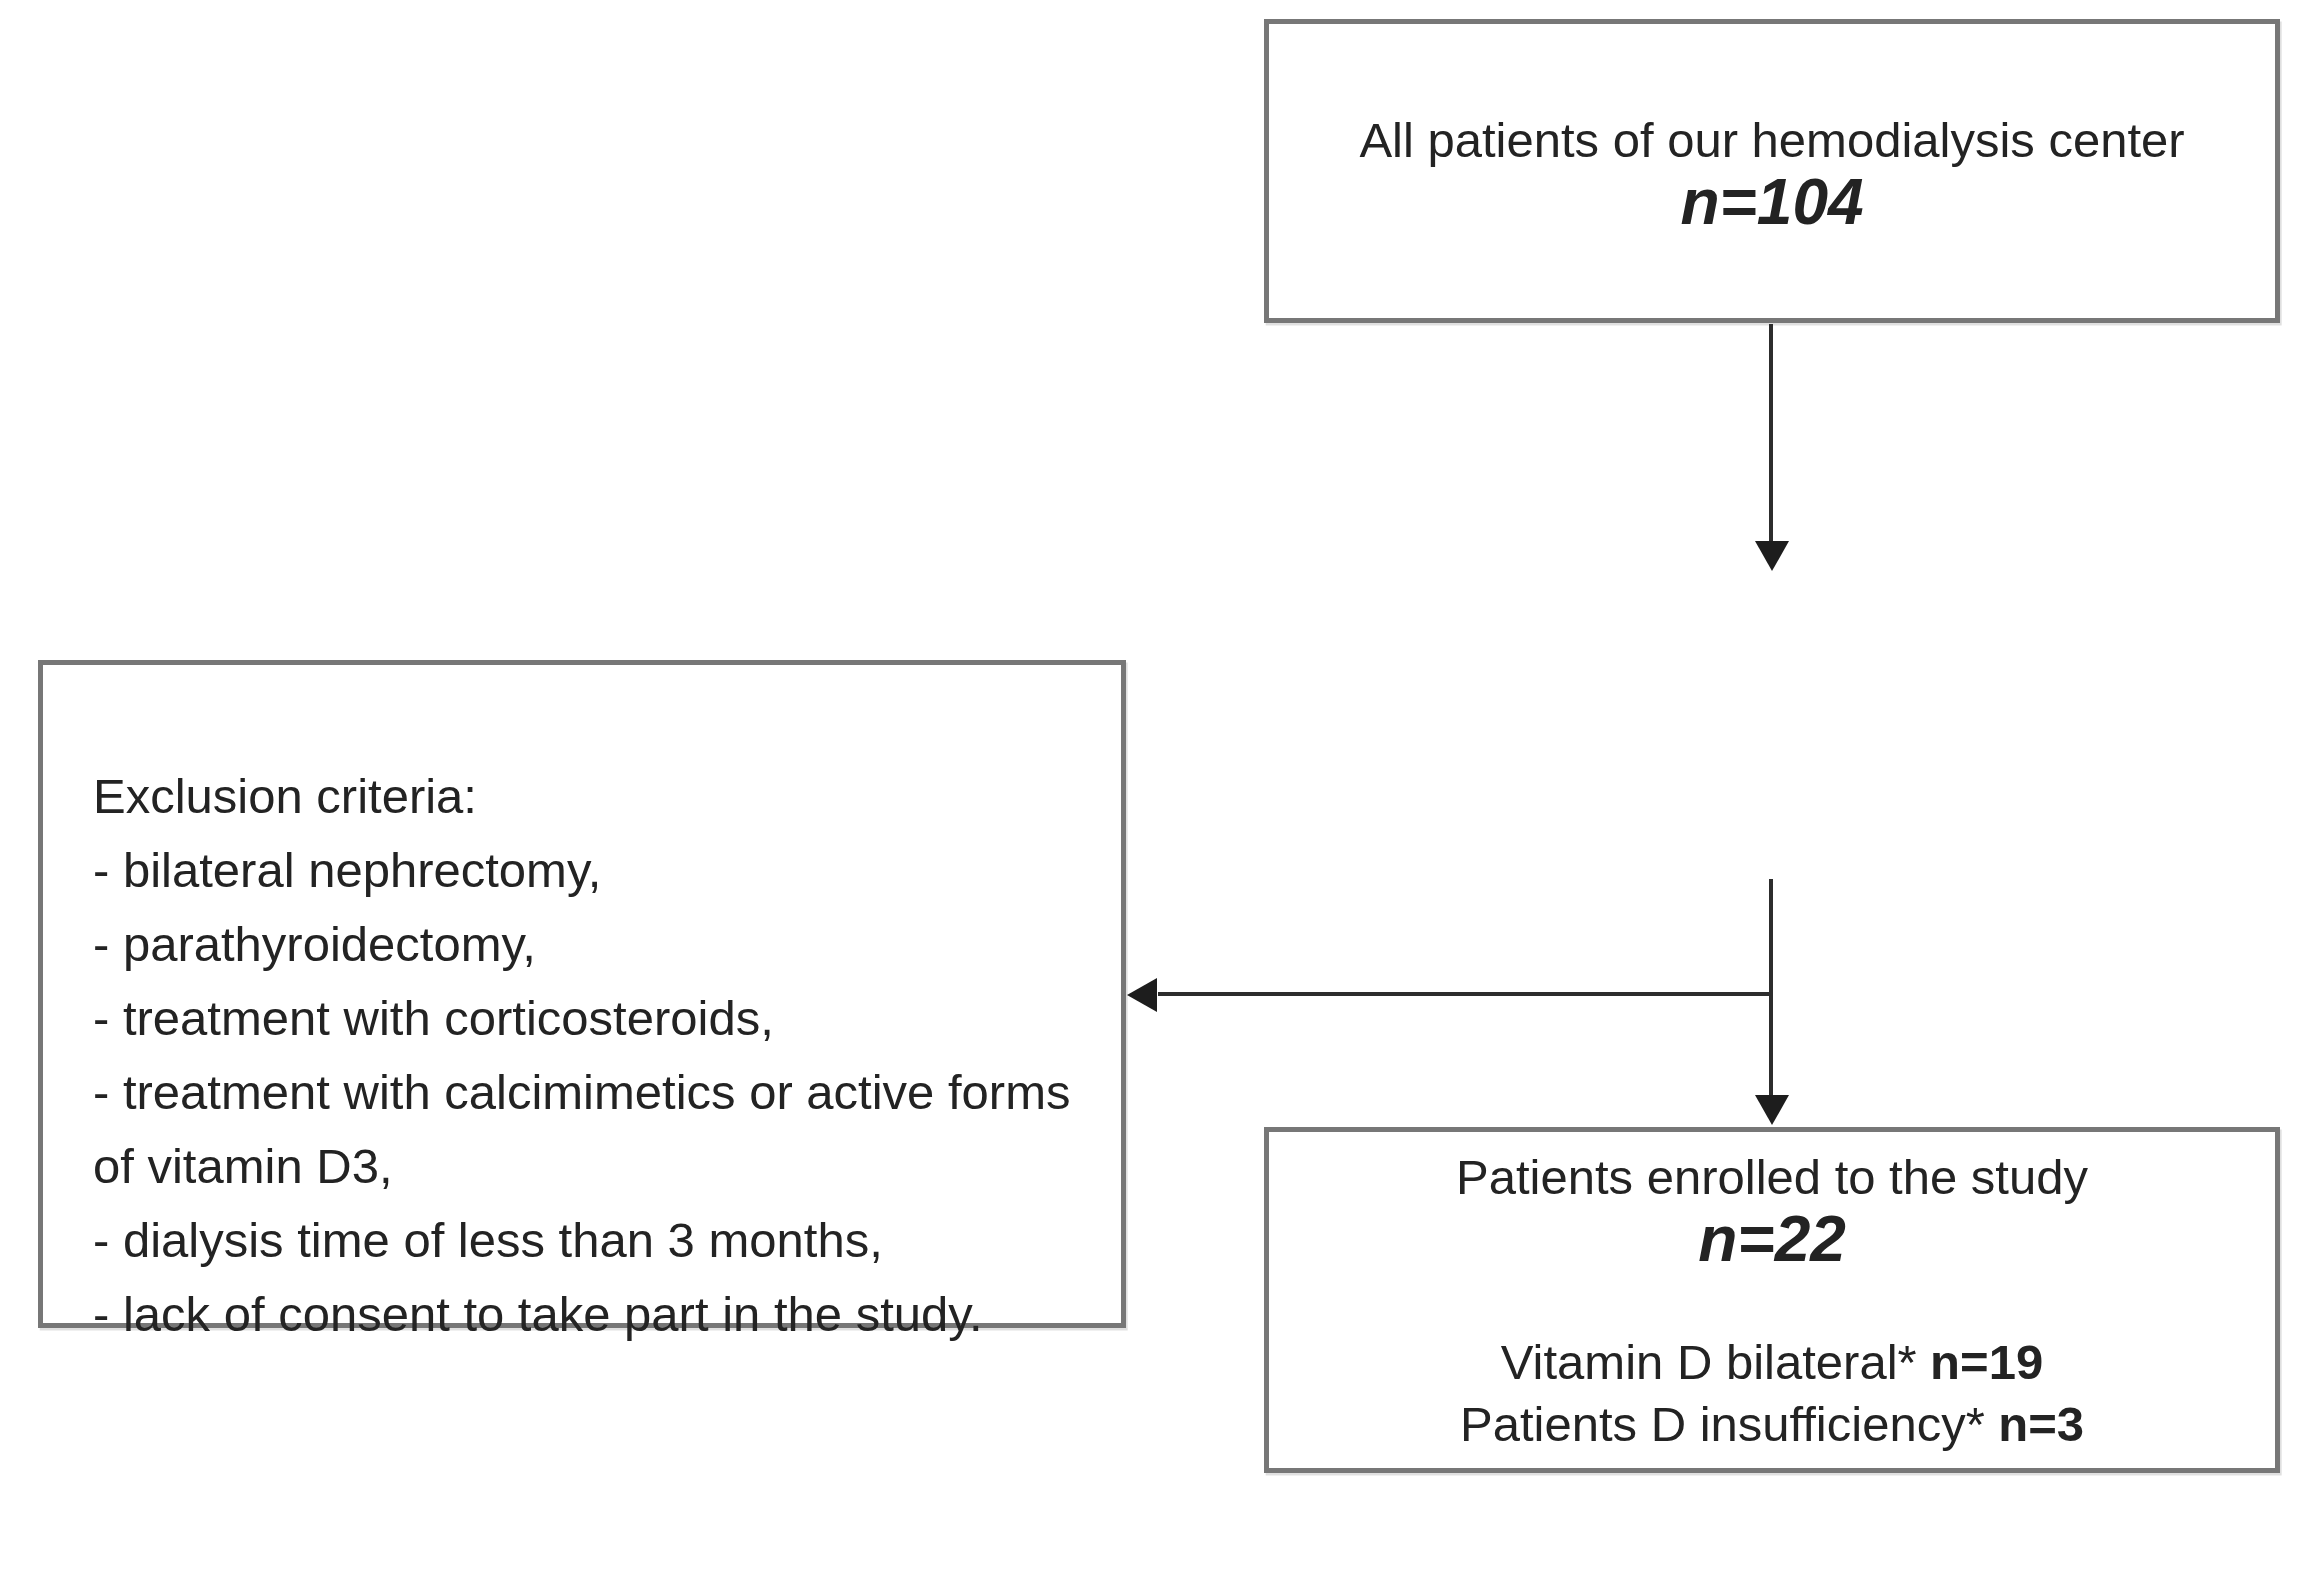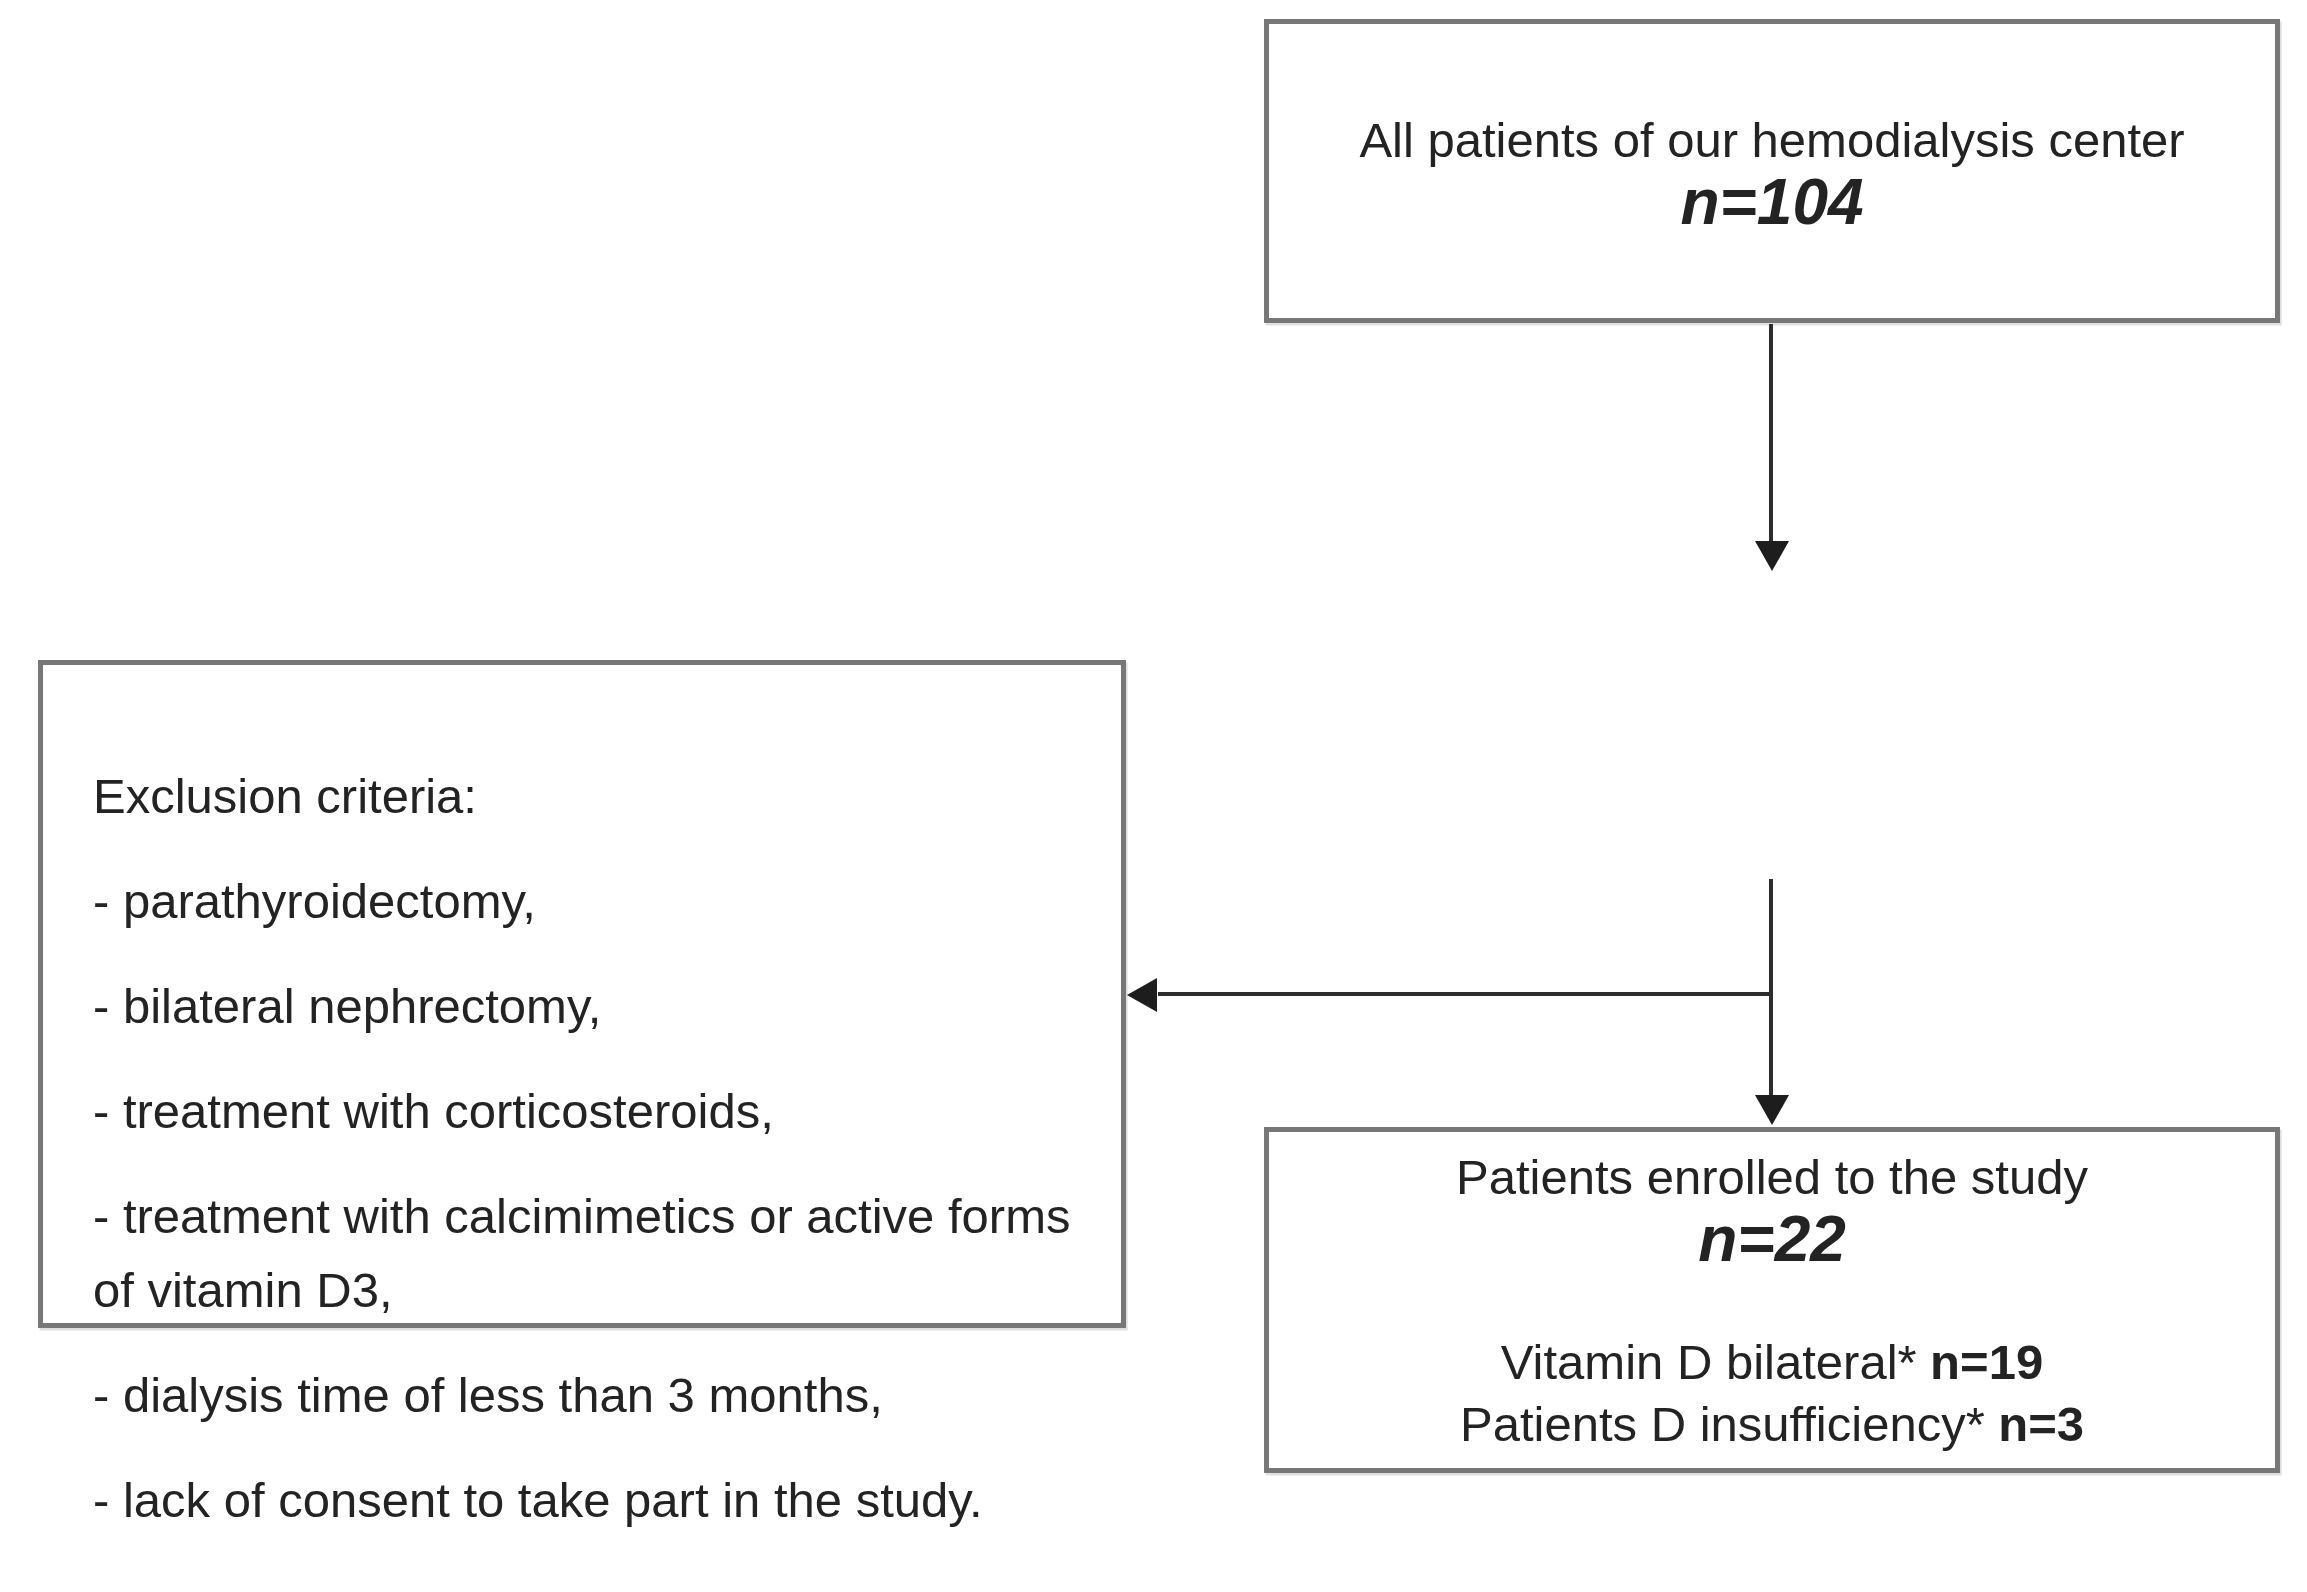--- a/index.html
+++ b/index.html
@@ -43,21 +43,20 @@
   #box-top      { left: 1264px; top: 19.3px;   width: 1016px; height: 304px; }
   #box-middle   { left: 1264px; top: 573px;  width: 1016px; height: 305px; }
   #box-enrolled { left: 1264px; top: 1127px; width: 1016px; height: 346px; }
   #box-exclusion {
     left: 38px; top: 660px; width: 1088px; height: 668px;
     align-items: flex-start;
     justify-content: flex-start;
     text-align: left;
     padding: 94px 27px 50px 50px;
     line-height: 74px;
-    gap: 31px;
   }
   #box-exclusion .exc-text { width: 1000px; }
   .spacer { height: 61px; }
   .vline {
     position: absolute;
     width: 4.2px;
     background: #2d2d2d;
   }
   .hline {
     position: absolute;
@@ -94,22 +93,22 @@
 
 
   <div class="vline" style="left:1769px; top:879px; height:219px;"></div>
   <div class="head-down" style="left:1755px; top:1095px;"></div>
 
   <div class="hline" style="left:1158px; top:992px; width:614px;"></div>
   <div class="head-left" style="left:1127px; top:978px;"></div>
 
   <div class="box" id="box-exclusion">
     <div class="exc-text">Exclusion criteria:</div>
+    <div class="exc-text">- bilateral nephrectomy,</div>
     <div class="exc-text">- parathyroidectomy,</div>
-    <div class="exc-text">- bilateral nephrectomy,</div>
     <div class="exc-text">- treatment with corticosteroids,</div>
     <div class="exc-text">- treatment with calcimimetics or active forms of vitamin D3,</div>
     <div class="exc-text">- dialysis time of less than 3 months,</div>
     <div class="exc-text">- lack of consent to take part in the study.</div>
   </div>
 
   <div class="box" id="box-enrolled">
     <div class="txt">Patients enrolled to the study</div>
     <div class="nlabel">n=22</div>
     <div class="spacer"></div>

